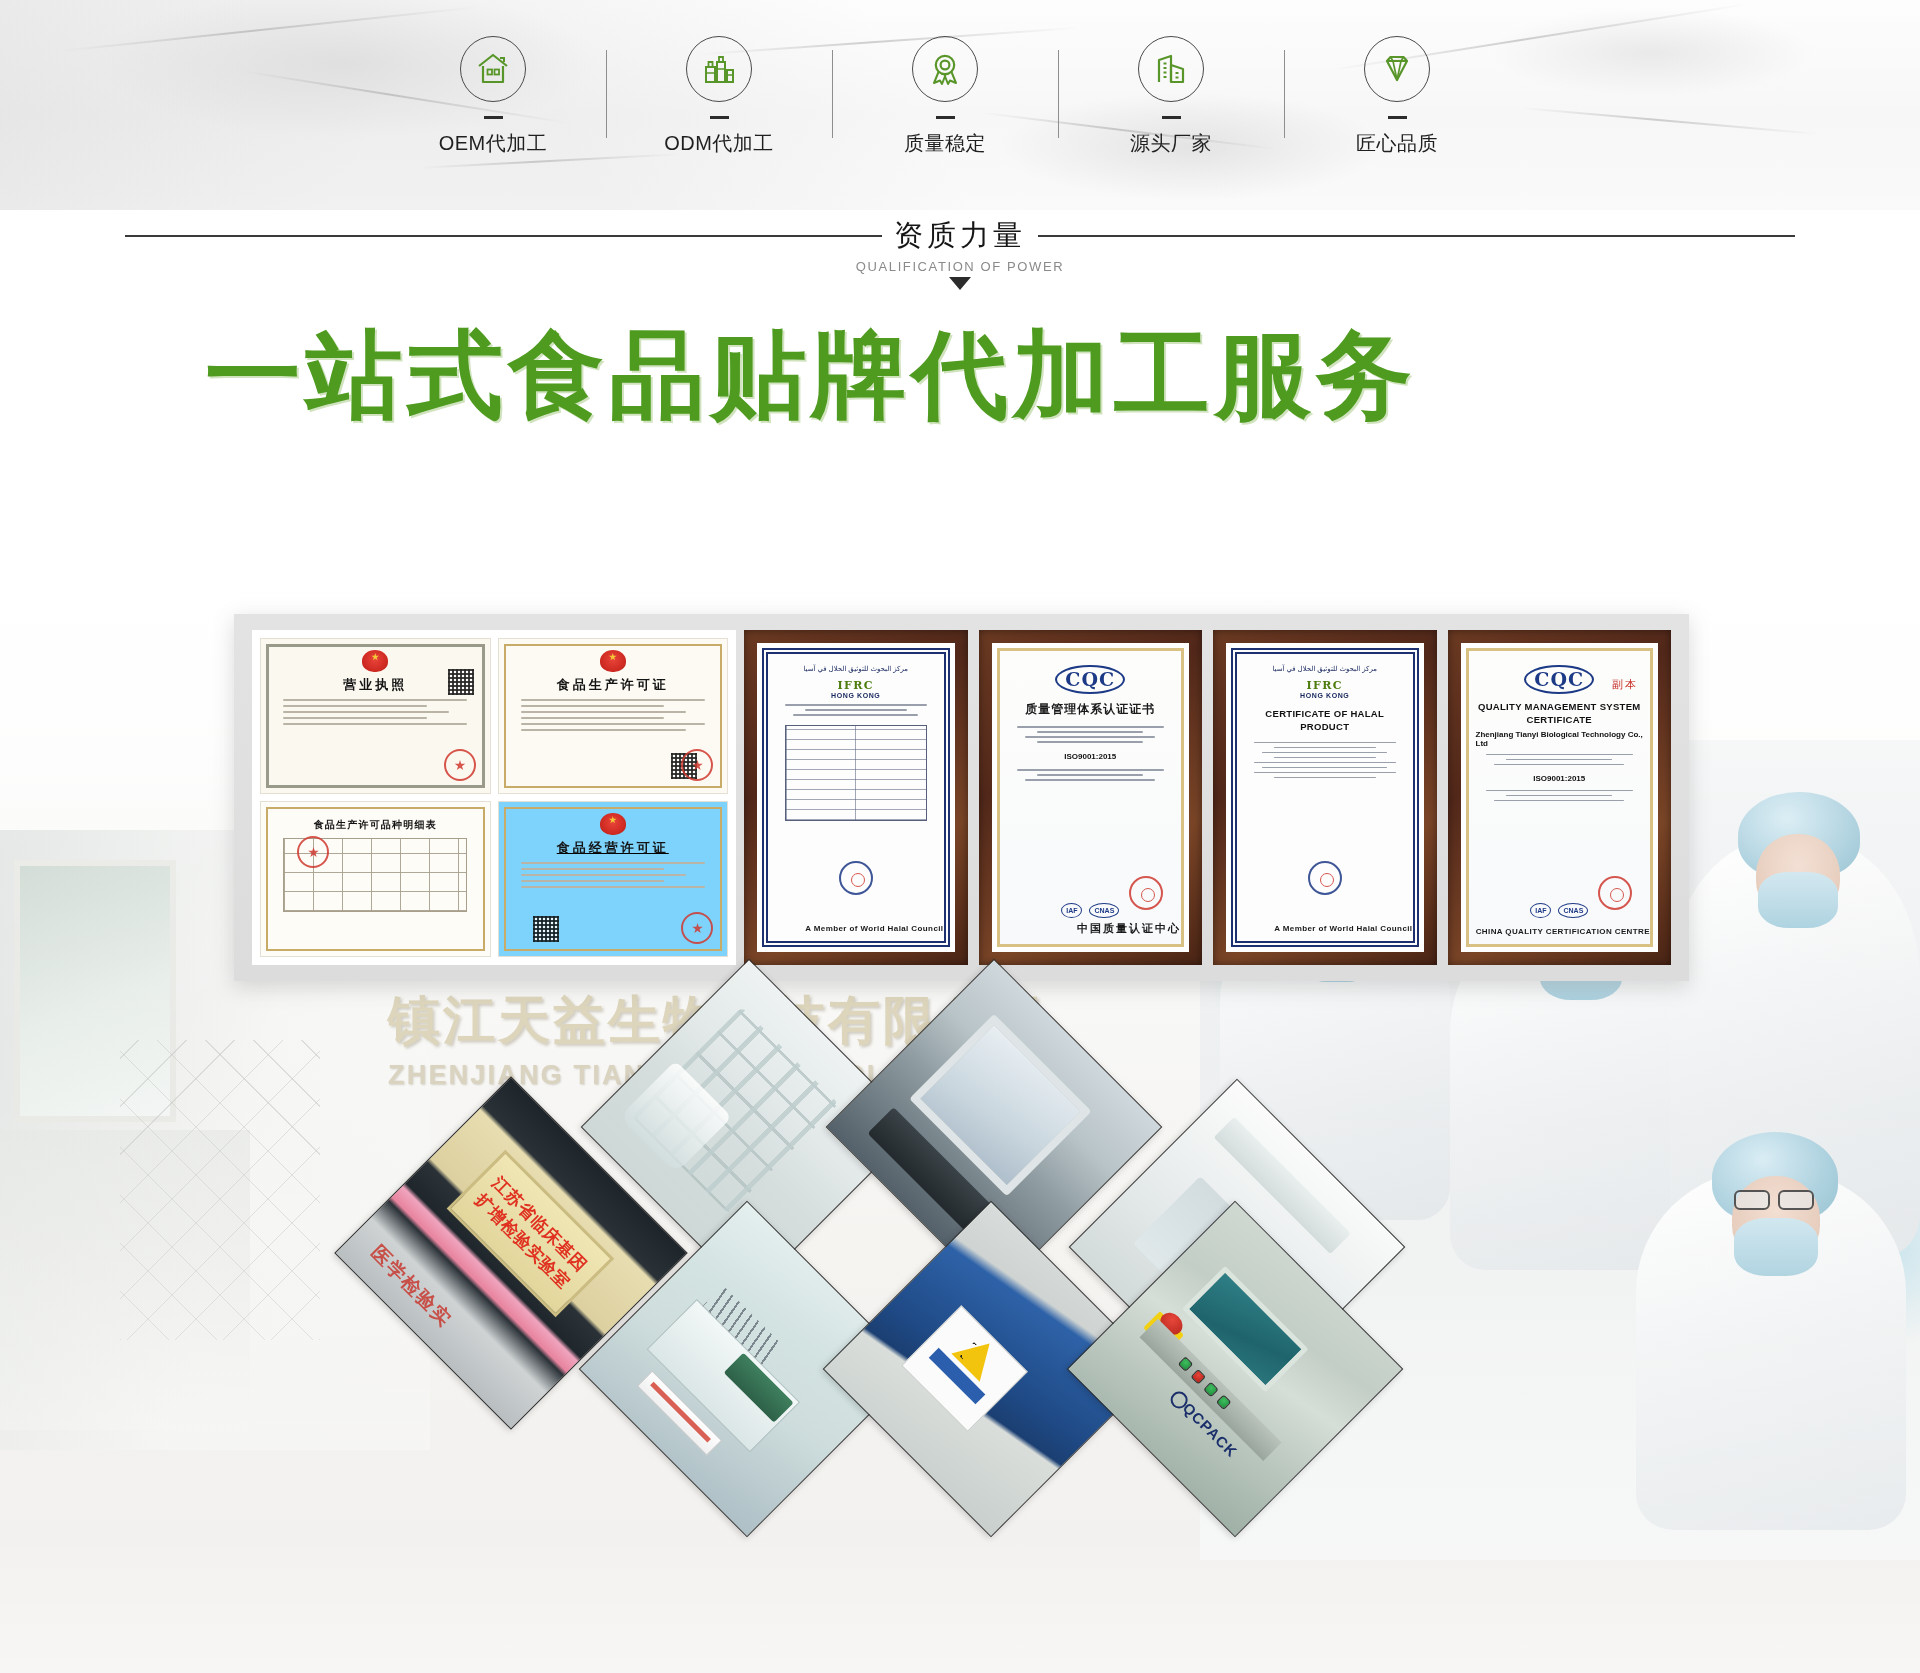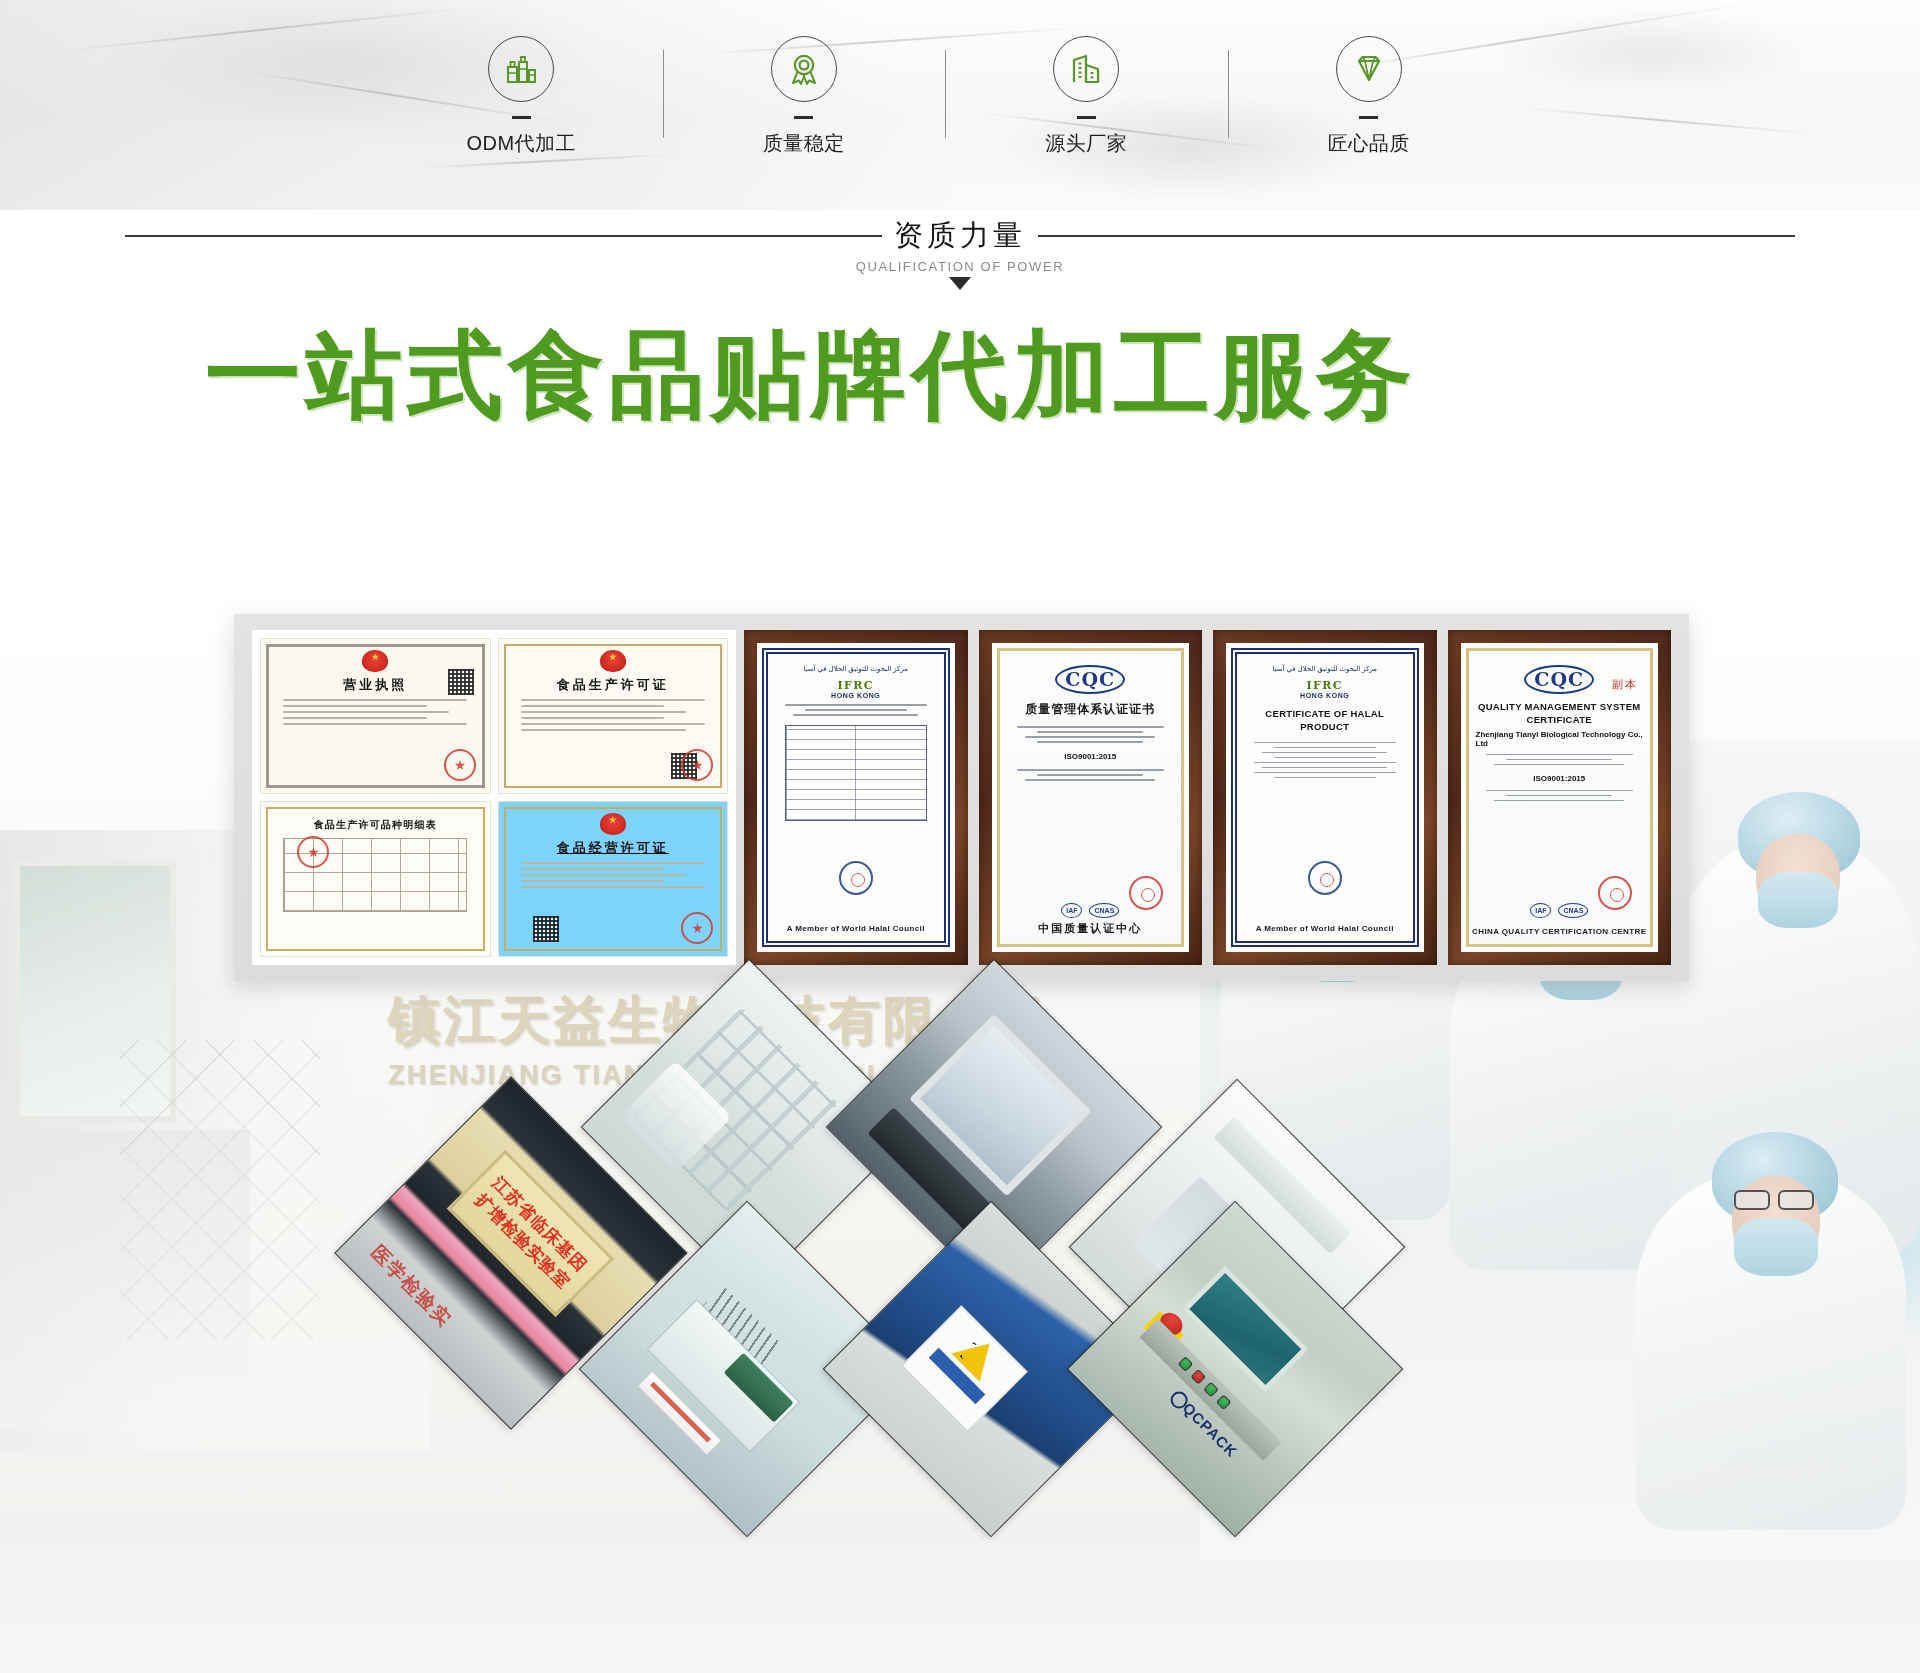--- a/index.html
+++ b/index.html
@@ -484,21 +484,21 @@
     background: #9aa0ab;
     margin-bottom: 3.4px;
     border-radius: 1px;
   }
   .frame-lines i:nth-child(2n) { width: 72%; margin-left: 14%; }
   .frame-lines i:nth-child(3n) { width: 88%; margin-left: 6%; }
   .frame-foot {
     position: absolute;
     left: 0; right: 0;
     bottom: 8px;
-    text-align: center;
+    text-align: right;
     font-size: 8px;
     font-weight: 700;
     color: #1a1a1a;
     letter-spacing: 0.4px;
   }
   .frame-foot.cn { font-size: 11px; letter-spacing: 2px; font-family: "DejaVu Serif", serif; }
   .accred-row {
     position: absolute;
     left: 0; right: 0;
     bottom: 26px;
@@ -808,20 +808,33 @@
     <div class="marble-vein" style="left:240px; top:96px;  width:330px; transform:rotate(9deg);"></div>
     <div class="marble-vein" style="left:700px; top:40px;  width:380px; transform:rotate(-4deg);"></div>
     <div class="marble-vein" style="left:980px; top:130px; width:300px; transform:rotate(7deg);"></div>
     <div class="marble-vein" style="left:1330px;top:36px;  width:420px; transform:rotate(-9deg);"></div>
     <div class="marble-vein" style="left:1520px;top:120px; width:300px; transform:rotate(5deg);"></div>
     <div class="marble-vein" style="left:420px; top:160px; width:260px; transform:rotate(-3deg);"></div>
   </div>
 
   <div class="features">
 
+    <div class="feature">
+      <div class="feat-circle">
+        <svg width="36" height="36" viewBox="0 0 36 36">
+          <path d="M4 15 L18 4 L32 15" fill="none" stroke="#59962a" stroke-width="2.2" stroke-linejoin="round"></path>
+          <path d="M8 15 L8 31 L28 31 L28 15" fill="none" stroke="#59962a" stroke-width="2.2" stroke-linejoin="round"></path>
+          <rect x="12.5" y="18.5" width="4.5" height="5" fill="none" stroke="#59962a" stroke-width="1.8"></rect>
+          <rect x="19.5" y="18.5" width="4.5" height="5" fill="none" stroke="#59962a" stroke-width="1.8"></rect>
+          <path d="M25 7 L29 7 L29 11" fill="none" stroke="#59962a" stroke-width="2"></path>
+        </svg>
+      </div>
+      <div class="feat-dash"></div>
+      <div class="feat-label">OEM代加工</div>
+    </div>
 
     <div class="feature">
       <div class="feat-circle">
         <svg width="36" height="36" viewBox="0 0 36 36">
           <rect x="5" y="16" width="9" height="15" fill="none" stroke="#59962a" stroke-width="2"></rect>
           <path d="M7.5 16 L7.5 11 L11.5 11 L11.5 16" fill="none" stroke="#59962a" stroke-width="1.8"></path>
           <rect x="16" y="11" width="8" height="20" fill="none" stroke="#59962a" stroke-width="2"></rect>
           <path d="M18 11 L18 6 L22 6 L22 11" fill="none" stroke="#59962a" stroke-width="1.8"></path>
           <rect x="26" y="19" width="6" height="12" fill="none" stroke="#59962a" stroke-width="2"></rect>
           <path d="M5 22 L14 22 M16 18 L24 18 M26 24 L32 24" stroke="#59962a" stroke-width="1.6"></path>

